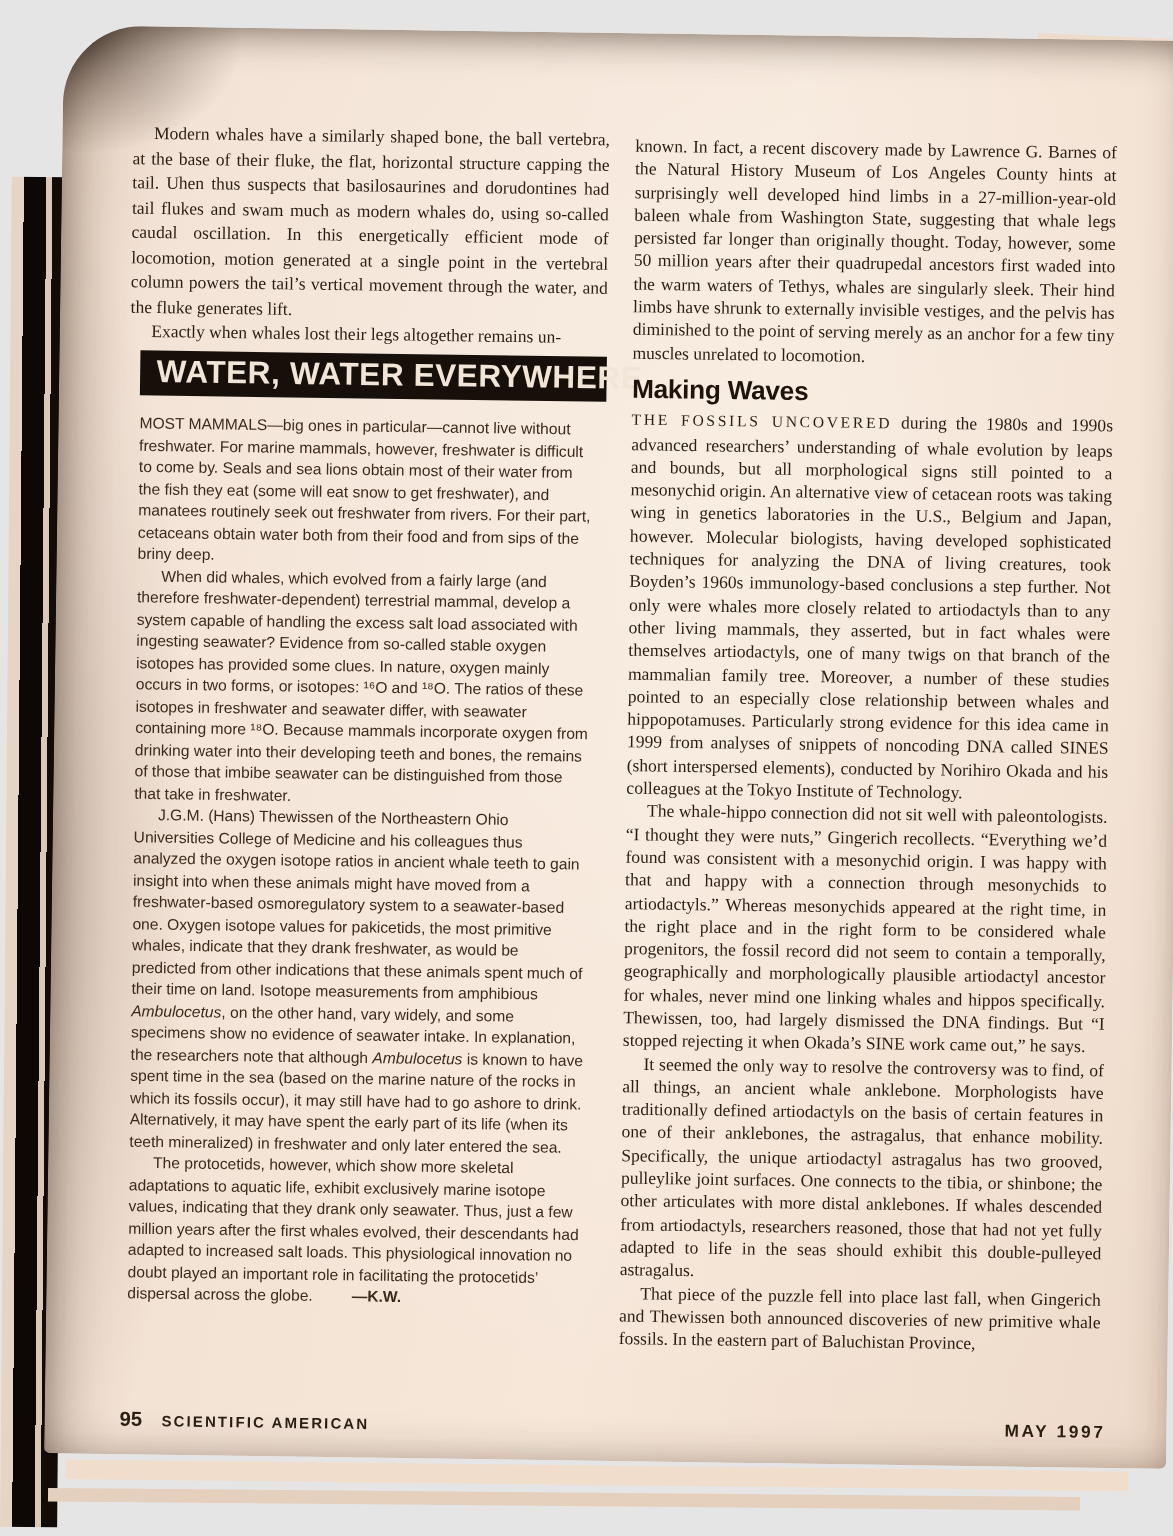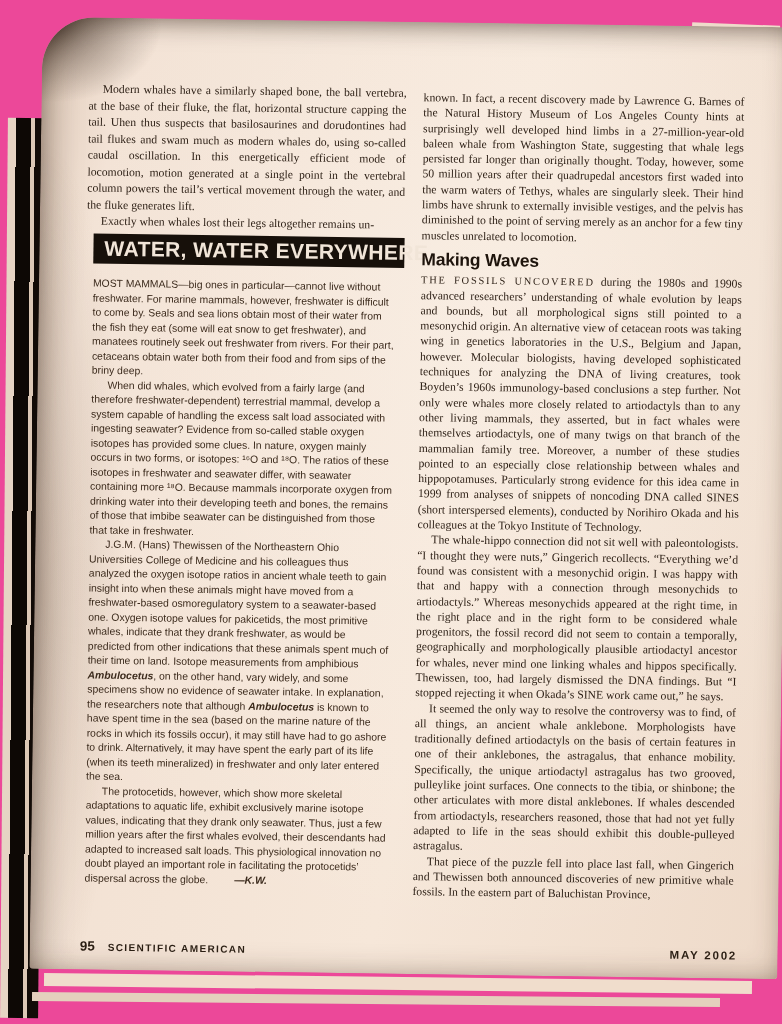--- a/index.html
+++ b/index.html
@@ -1,16 +1,16 @@
 <!DOCTYPE html>
 <html><head>
 <meta charset="utf-8">
 <style>
   html,body{margin:0;padding:0;background:#070403;}
-  .photo{position:relative;width:782px;height:1024px;background:#ec4899;overflow:hidden;
+  .photo{position:relative;width:782px;height:1024px;background:#e5e5e5;overflow:hidden;
          font-family:"Liberation Serif",serif;}
   
   .spine{position:absolute;left:4px;top:118px;width:38px;height:900px;
          transform:rotate(0.5deg);
          background:linear-gradient(90deg,#e6d4c4 0 8px,#0d0805 8px 23px,#dcc8b6 23px 27px,#120b07 27px 38px);}
   
   .edge1{position:absolute;left:44px;top:977px;width:708px;height:13px;background:#f0ddcc;transform:rotate(0.65deg);}
   .edge2{position:absolute;left:32px;top:995px;width:688px;height:9px;background:#e4d0bd;transform:rotate(0.5deg);}
   .edge3{position:absolute;left:692px;top:24px;width:88px;height:9px;background:#eedbca;transform:rotate(2.4deg);}
   .edge4{position:absolute;left:722px;top:36px;width:60px;height:7px;background:#e7d3c1;transform:rotate(3deg);}
@@ -39,23 +39,23 @@
   .sidebar-body{margin-top:13px;width:302px;font-family:"Liberation Sans","DejaVu Sans",sans-serif;
                 color:#3b2a1c;font-size:10.4px;line-height:14.5px;}
   .sidebar-body p{margin:0;}
   .sidebar-body .sind{text-indent:16px;}
 
   .col-right{position:absolute;left:382px;top:68px;width:321px;line-height:15.3px;}
   .col-right p{margin:0;}
   .section-heading{font-family:"Liberation Sans","DejaVu Sans",sans-serif;color:#1e140c;
                    font-size:17.5px;font-weight:bold;letter-spacing:-0.2px;margin:9px 0 5px 0;}
 
-  .italic{font-style:italic;font-weight:bold;}
+  .italic{font-style:italic;}
   .lead-caps{font-size:10.4px;letter-spacing:1.8px;}
-  .byline{font-style:italic;font-weight:bold;margin-left:26px;}
+  .byline{font-weight:bold;margin-left:26px;}
 
   .footer-left{position:absolute;left:50px;top:921px;display:flex;align-items:baseline;gap:13px;
                font-family:"Liberation Sans","DejaVu Sans",sans-serif;color:#2a1e13;}
   .footer-left .pg{font-size:13.5px;font-weight:bold;}
   .footer-left .mag{font-size:10px;font-weight:bold;letter-spacing:1.4px;}
   .footer-right{position:absolute;left:640px;top:923px;font-family:"Liberation Sans","DejaVu Sans",sans-serif;
                 color:#2a1e13;font-size:11.5px;font-weight:bold;letter-spacing:1.8px;}
 </style>
 </head>
 <body>
@@ -92,16 +92,16 @@
       <p class="serif"><span class="lead-caps">THE FOSSILS UNCOVERED</span><span> during the 1980s and 1990s advanced researchers’ understanding of whale evolution by leaps and bounds, but all morphological signs still pointed to a mesonychid origin. An alternative view of cetacean roots was taking wing in genetics laboratories in the U.S., Belgium and Japan, however. Molecular biologists, having developed sophisticated techniques for analyzing the DNA of living creatures, took Boyden’s 1960s immunology-based conclusions a step further. Not only were whales more closely related to artiodactyls than to any other living mammals, they asserted, but in fact whales were themselves artiodactyls, one of many twigs on that branch of the mammalian family tree. Moreover, a number of these studies pointed to an especially close relationship between whales and hippopotamuses. Particularly strong evidence for this idea came in 1999 from analyses of snippets of noncoding DNA called SINES (short interspersed elements), conducted by Norihiro Okada and his colleagues at the Tokyo Institute of Technology.</span></p>
       <p class="serif ind"><span>The whale-hippo connection did not sit well with paleontologists. “I thought they were nuts,” Gingerich recollects. “Everything we’d found was consistent with a mesonychid origin. I was happy with that and happy with a connection through mesonychids to artiodactyls.” Whereas mesonychids appeared at the right time, in the right place and in the right form to be considered whale progenitors, the fossil record did not seem to contain a temporally, geographically and morphologically plausible artiodactyl ancestor for whales, never mind one linking whales and hippos specifically. Thewissen, too, had largely dismissed the DNA findings. But “I stopped rejecting it when Okada’s SINE work came out,” he says.</span></p>
       <p class="serif ind"><span>It seemed the only way to resolve the controversy was to find, of all things, an ancient whale anklebone. Morphologists have traditionally defined artiodactyls on the basis of certain features in one of their anklebones, the astragalus, that enhance mobility. Specifically, the unique artiodactyl astragalus has two grooved, pulleylike joint surfaces. One connects to the tibia, or shinbone; the other articulates with more distal anklebones. If whales descended from artiodactyls, researchers reasoned, those that had not yet fully adapted to life in the seas should exhibit this double-pulleyed astragalus.</span></p>
       <p class="serif ind"><span>That piece of the puzzle fell into place last fall, when Gingerich and Thewissen both announced discoveries of new primitive whale fossils. In the eastern part of Baluchistan Province,</span></p>
     </div>
 
     <div class="footer-left">
       <span class="pg">95</span>
       <span class="mag">SCIENTIFIC AMERICAN</span>
     </div>
-    <div class="footer-right">MAY 2002</div>
+    <div class="footer-right">MAY 1997</div>
 
   </div>
 </div>
 
 </body></html>

